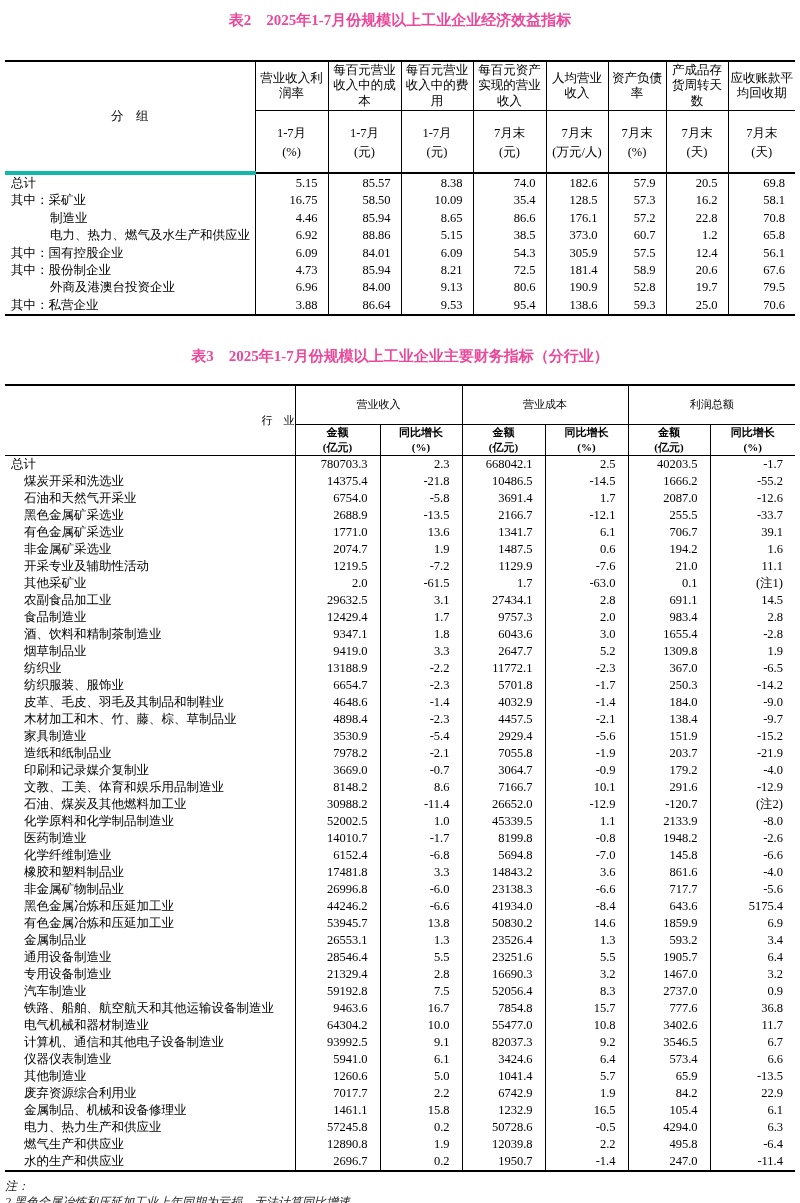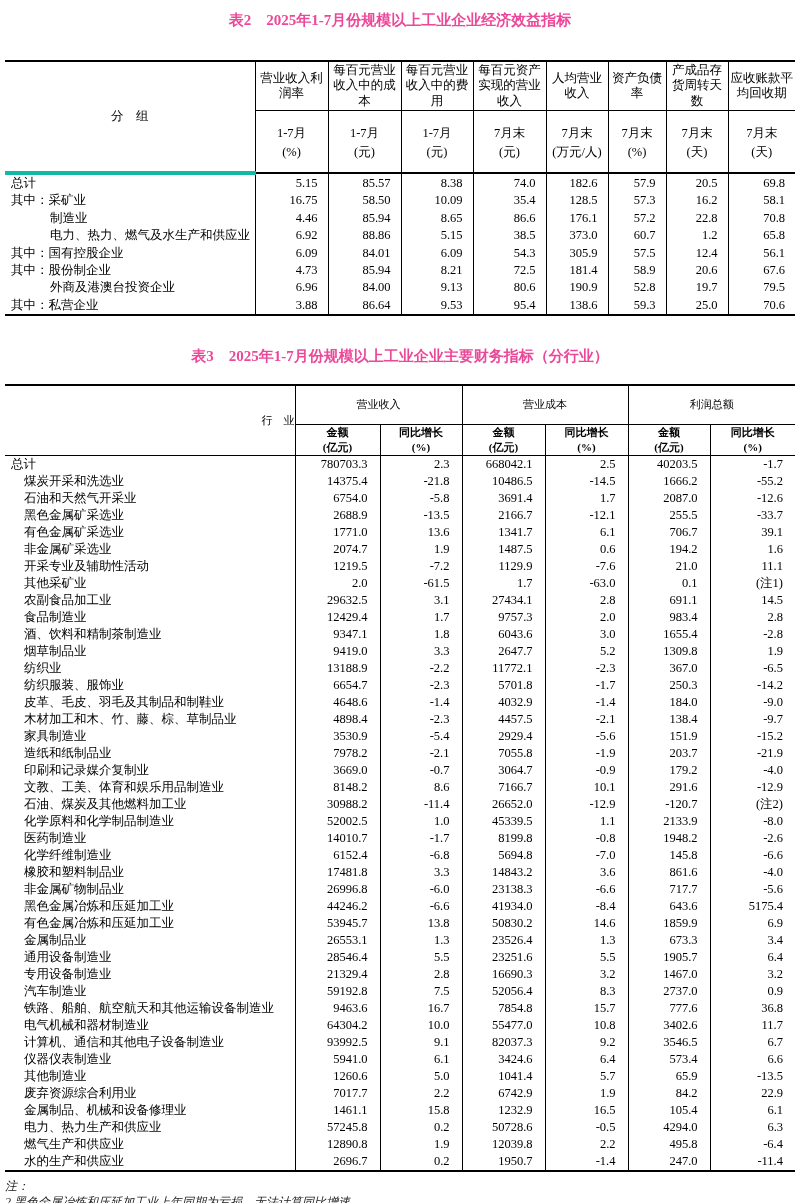--- a/index.html
+++ b/index.html
@@ -515,21 +515,21 @@
           <td>14.6</td>
           <td>1859.9</td>
           <td>6.9</td>
         </tr>
         <tr>
           <td class="label ind1s">金属制品业</td>
           <td>26553.1</td>
           <td>1.3</td>
           <td>23526.4</td>
           <td>1.3</td>
-          <td>673.3</td>
+          <td>593.2</td>
           <td>3.4</td>
         </tr>
         <tr>
           <td class="label ind1s">通用设备制造业</td>
           <td>28546.4</td>
           <td>5.5</td>
           <td>23251.6</td>
           <td>5.5</td>
           <td>1905.7</td>
           <td>6.4</td>

